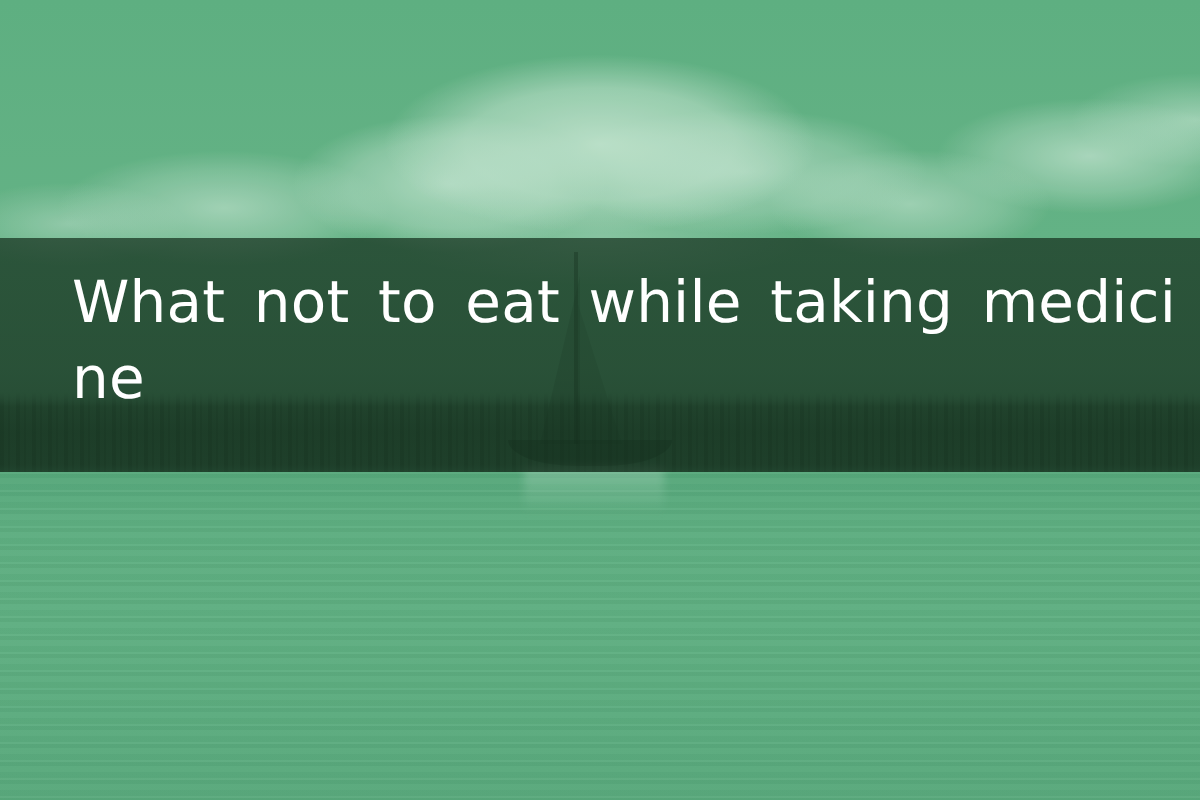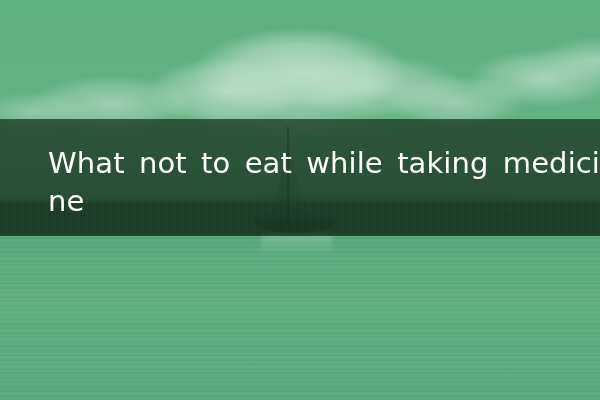--- a/index.html
+++ b/index.html
@@ -175,21 +175,21 @@
       rgba(22,50,31,0.76) 55%,
       rgba(18,44,27,0.80) 100%);
     box-sizing: border-box;
   }
 
   #caption-text {
     position: absolute;
     left: 36px;
     top: 13px;
     width: 552px;
-    margin: 12px;
+    margin: 0;
     color: #ffffff;
     font-family: "DejaVu Sans", sans-serif;
     font-size: 29px;
     font-weight: 400;
     line-height: 38px;
     letter-spacing: 0.1px;
     word-spacing: 5px;
     white-space: pre-wrap;
     overflow-wrap: anywhere;
     word-break: break-all;

